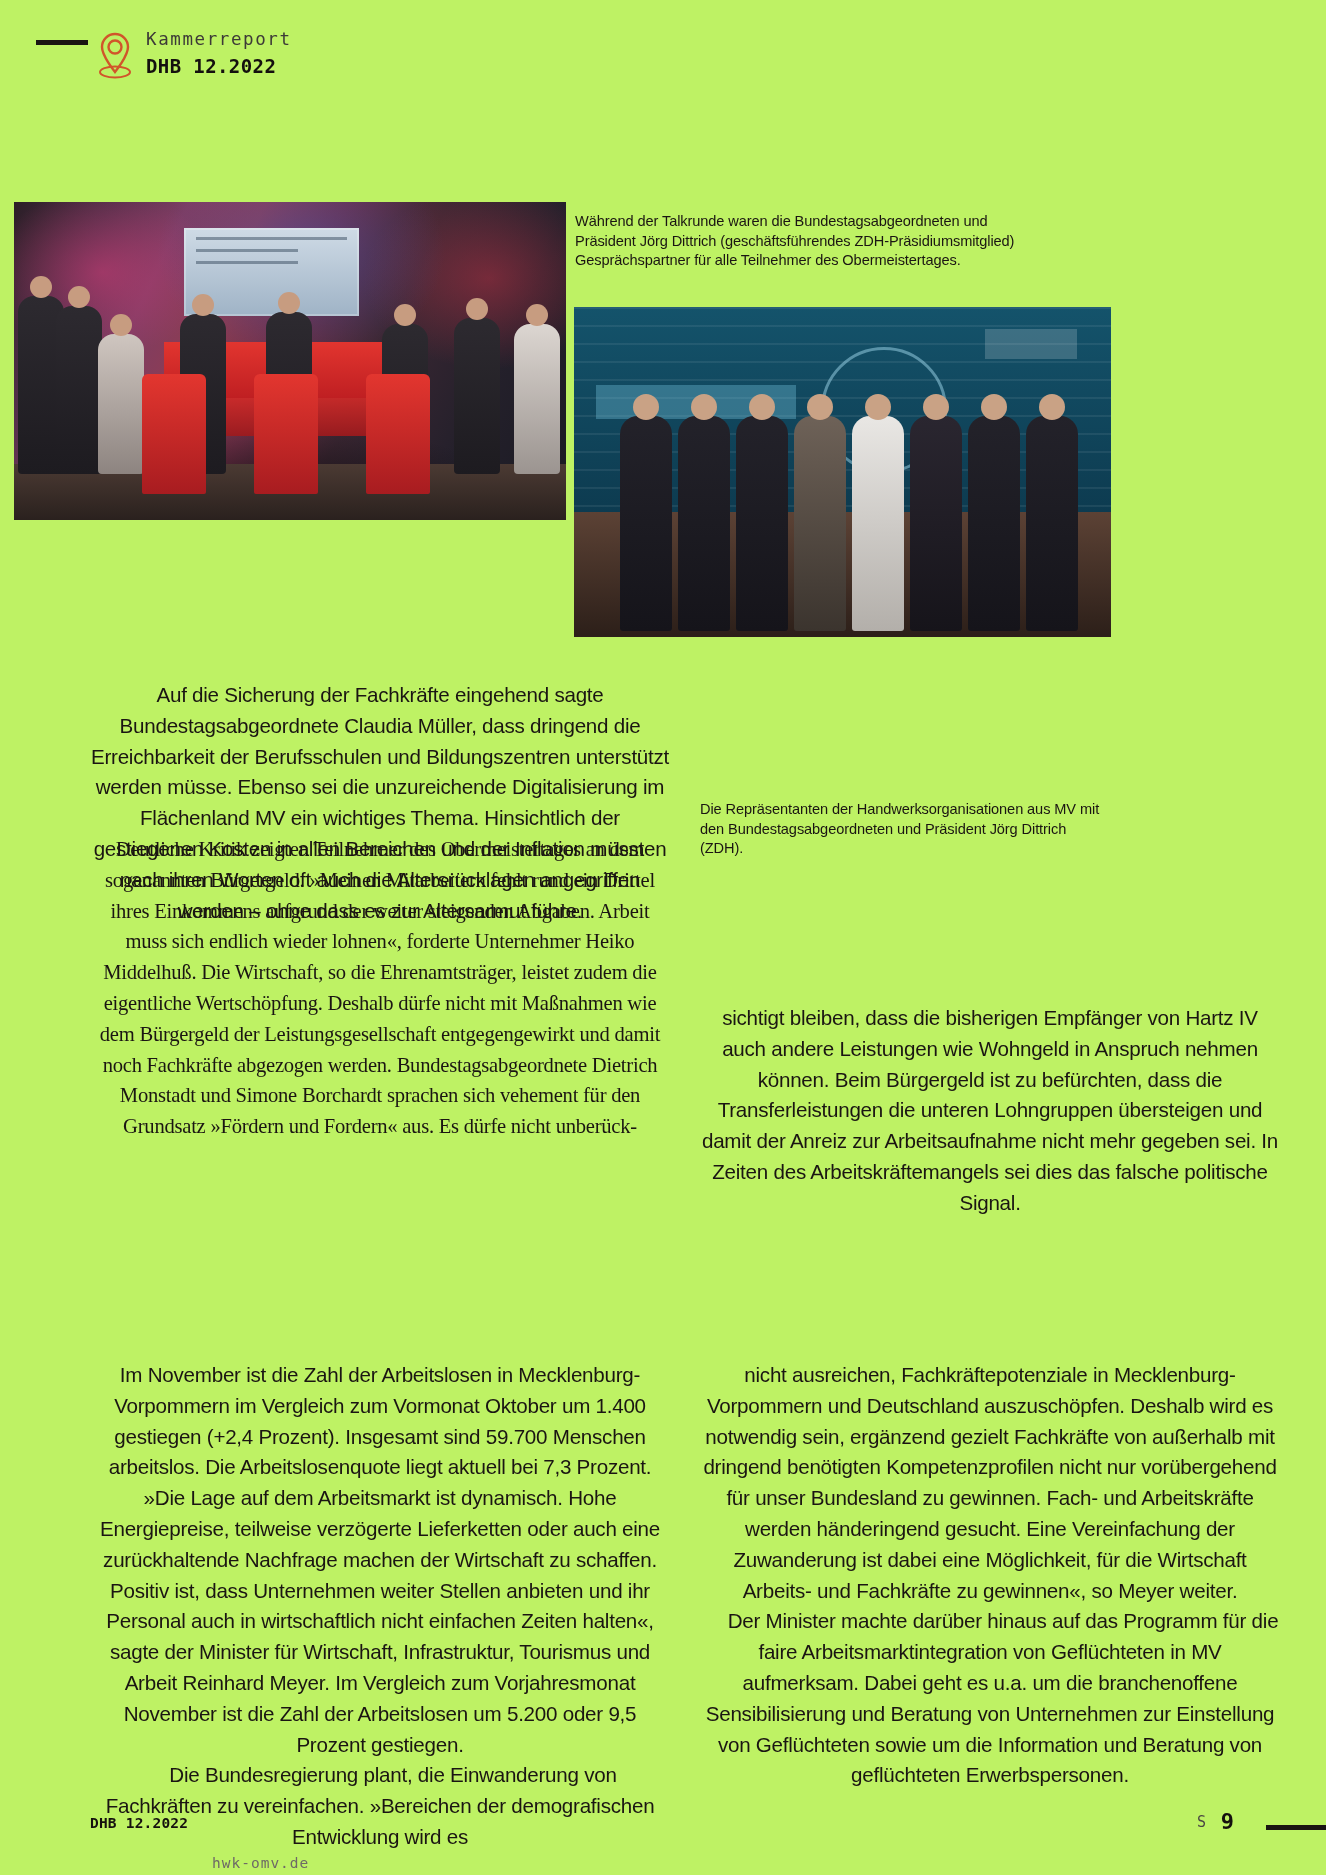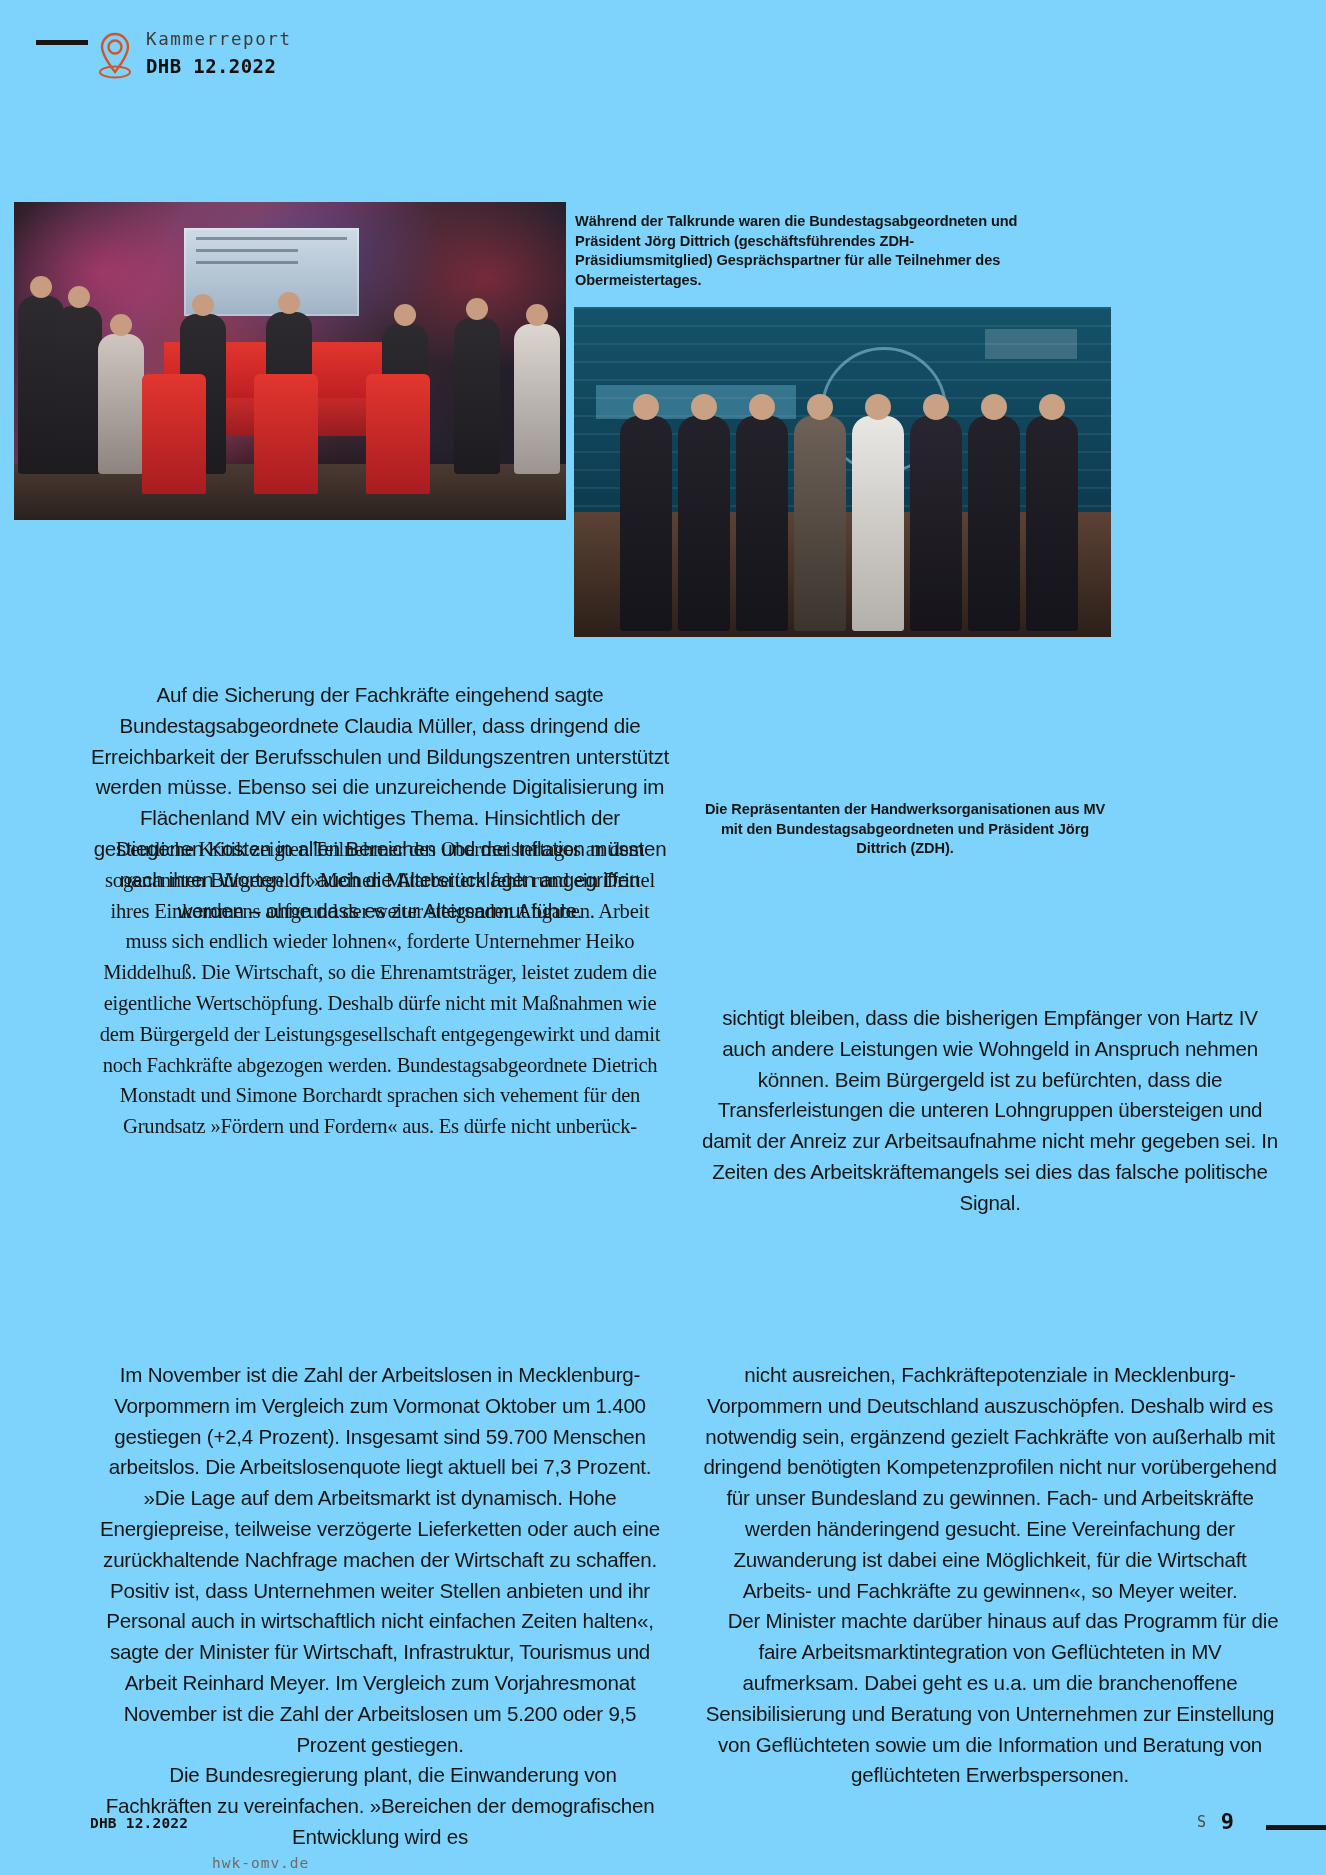--- a/index.html
+++ b/index.html
@@ -4,21 +4,21 @@
 <style>
   html, body {
     margin: 0;
     padding: 0;
     background: #ffffff;
   }
   .page {
     position: relative;
     width: 1326px;
     height: 1875px;
-    background: #7dd3fc;
+    background: #bef264;
     font-family: "Liberation Sans", sans-serif;
     overflow: hidden;
   }
 
   
   .header {
     position: absolute;
     left: 0;
     top: 28px;
     width: 100%;
@@ -176,36 +176,36 @@
   .ph-r-fig.p5 { left: 278px; background: linear-gradient(180deg,#e9e7e4,#b3afaa); }
   .ph-r-fig.p6 { left: 336px; background: linear-gradient(180deg,#2a2630,#16141a); }
   .ph-r-fig.p7 { left: 394px; }
   .ph-r-fig.p8 { left: 452px; }
 
   
   .caption {
     position: absolute;
     font-family: "Liberation Sans", sans-serif;
     font-size: 14.6px;
-    font-weight: bold;
+    font-weight: normal;
     line-height: 19.5px;
     color: #1a1512;
     letter-spacing: -0.1px;
   }
   .caption-top {
     left: 575px;
     top: 212px;
     width: 470px;
     text-align: left;
   }
   .caption-bottom {
     left: 700px;
     top: 800px;
     width: 410px;
-    text-align: center;
+    text-align: left;
   }
 
   
   .col {
     position: absolute;
     font-family: "Liberation Sans", sans-serif;
     font-size: 20.6px;
     line-height: 30.8px;
     color: #1a1512;
     letter-spacing: -0.25px;

